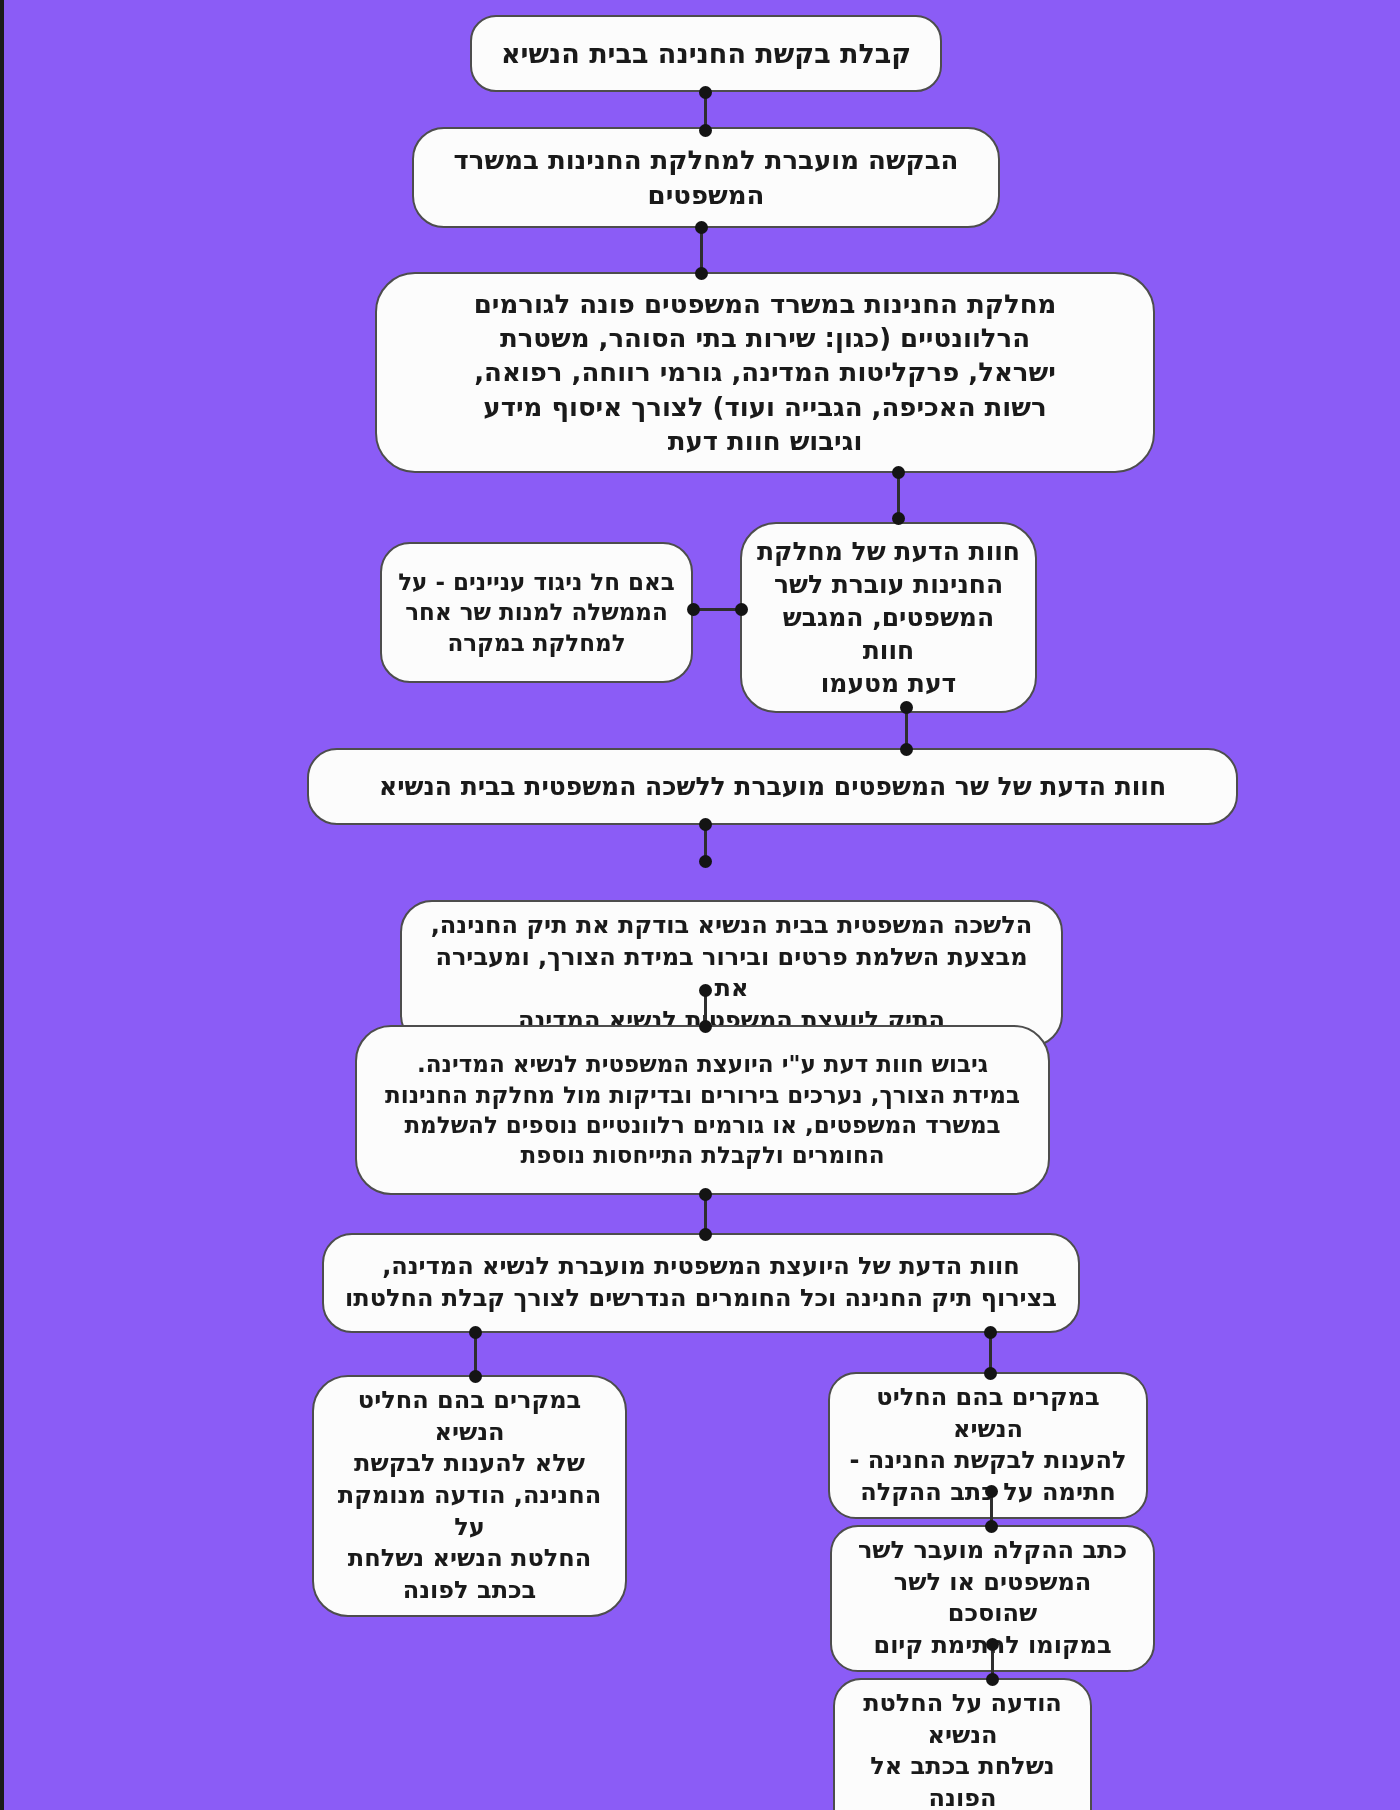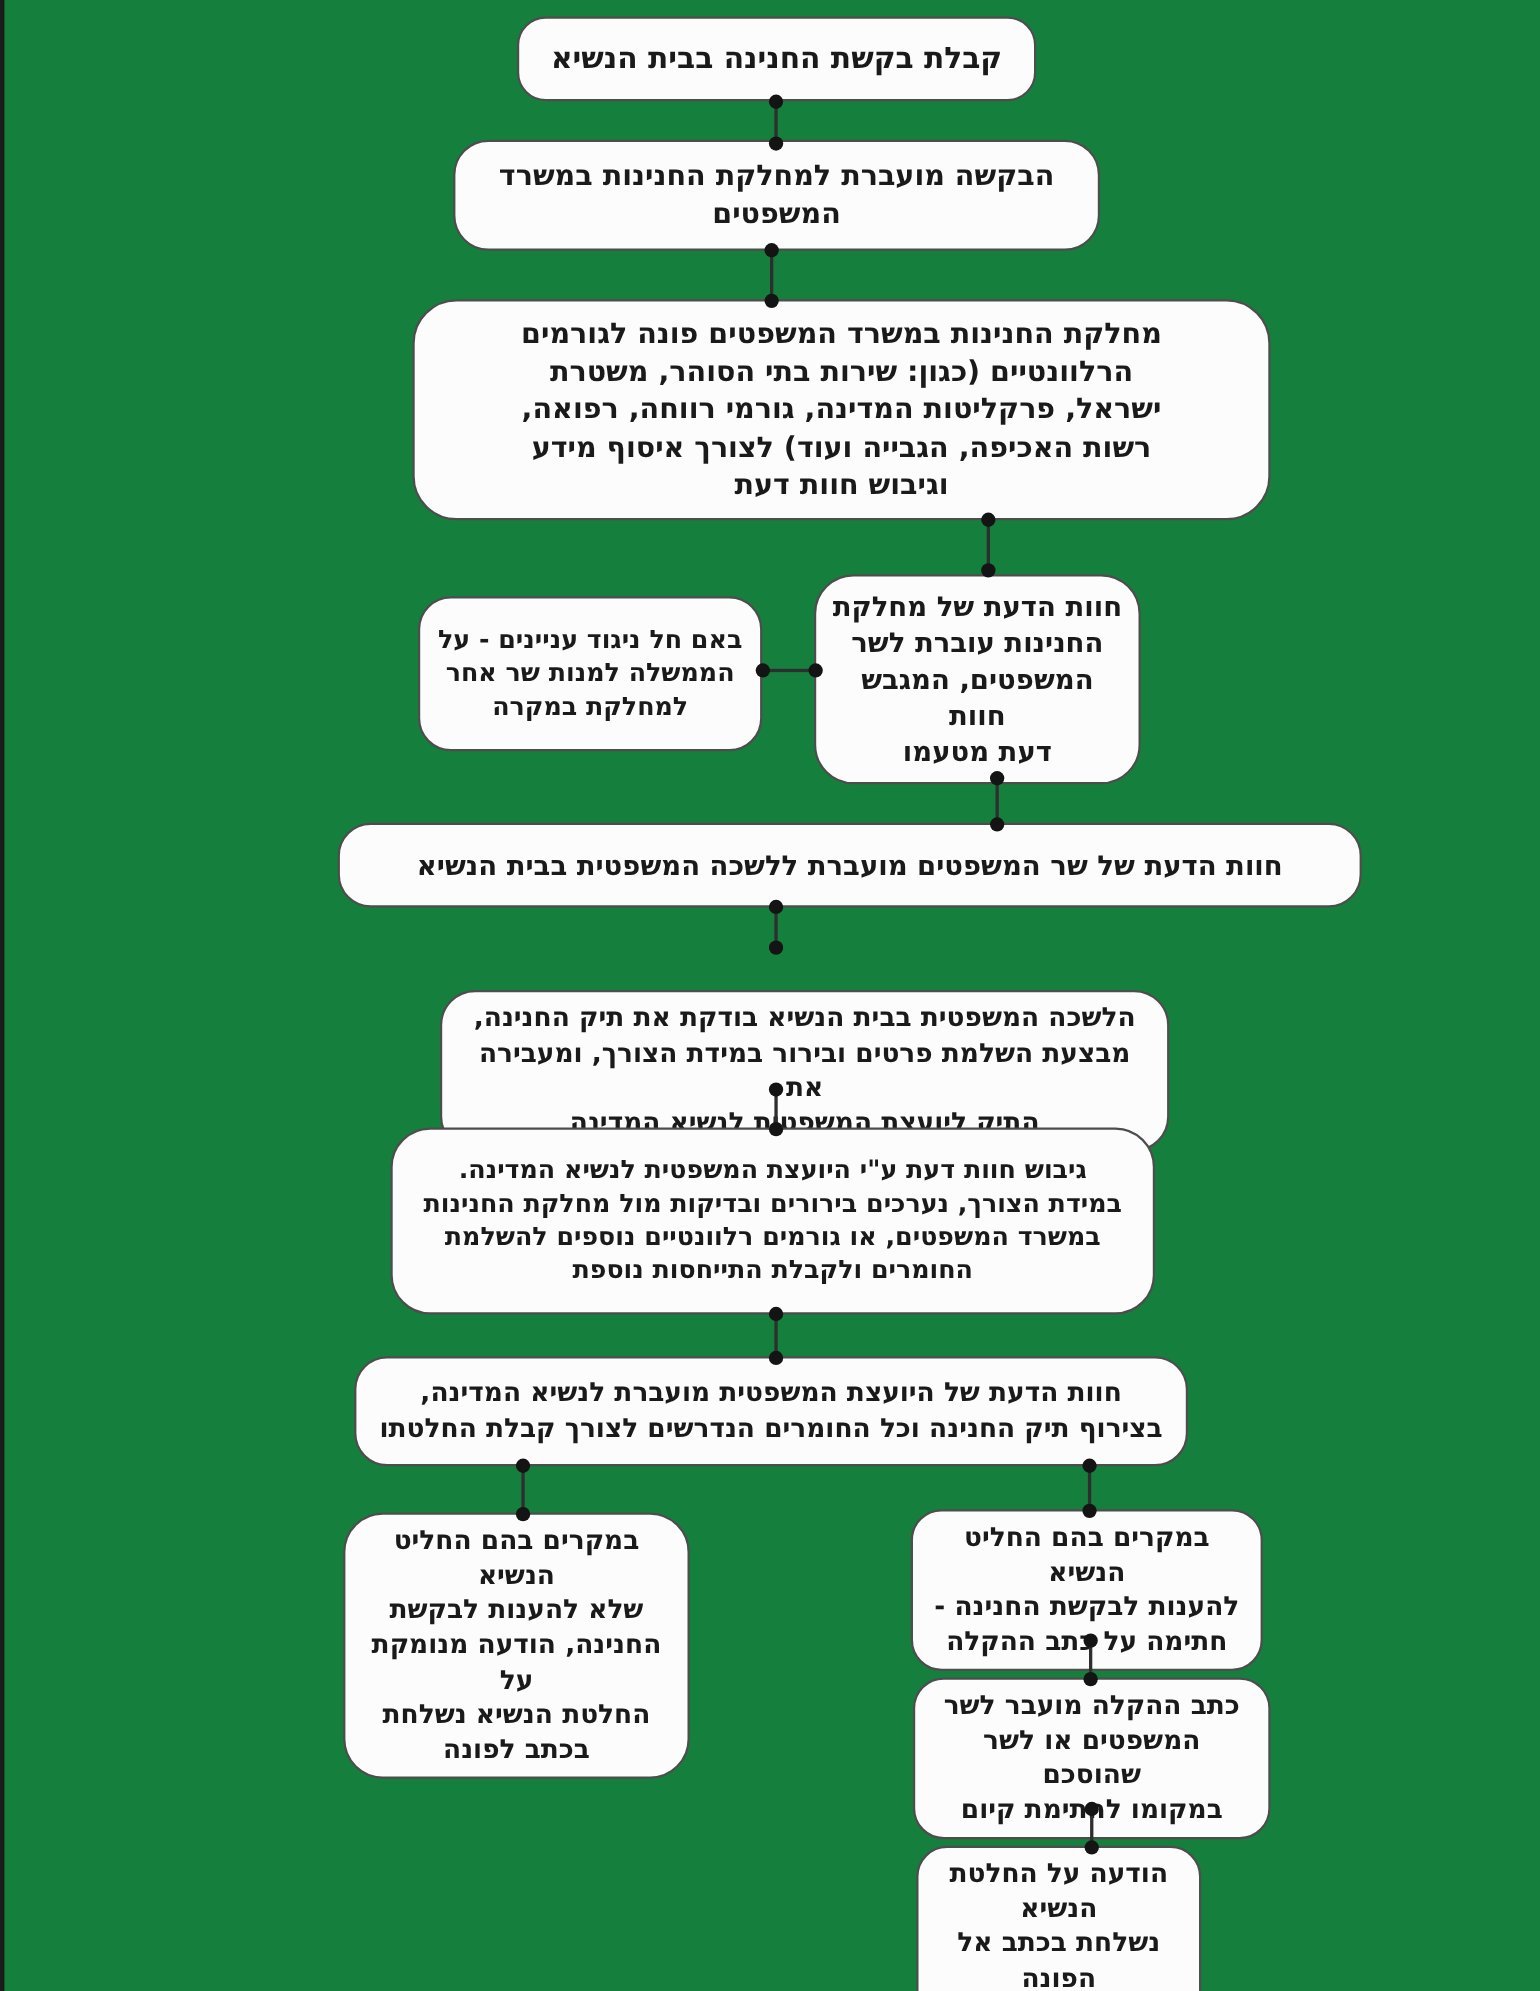--- a/index.html
+++ b/index.html
@@ -4,21 +4,21 @@
 <style>
   html, body { margin: 0; padding: 0; }
   body {
     width: 1400px; height: 1810px;
     background: #ffffff;
     font-family: "DejaVu Sans", sans-serif;
   }
   .page {
     position: relative;
     width: 1400px; height: 1810px;
-    background: #15803d;
+    background: #8b5cf6;
     overflow: hidden;
   }
   .scan-edge {
     position: absolute; left: 0; top: 0;
     width: 4px; height: 1810px;
     background: #1b1b1b;
   }
   .node {
     position: absolute;
     box-sizing: border-box;

